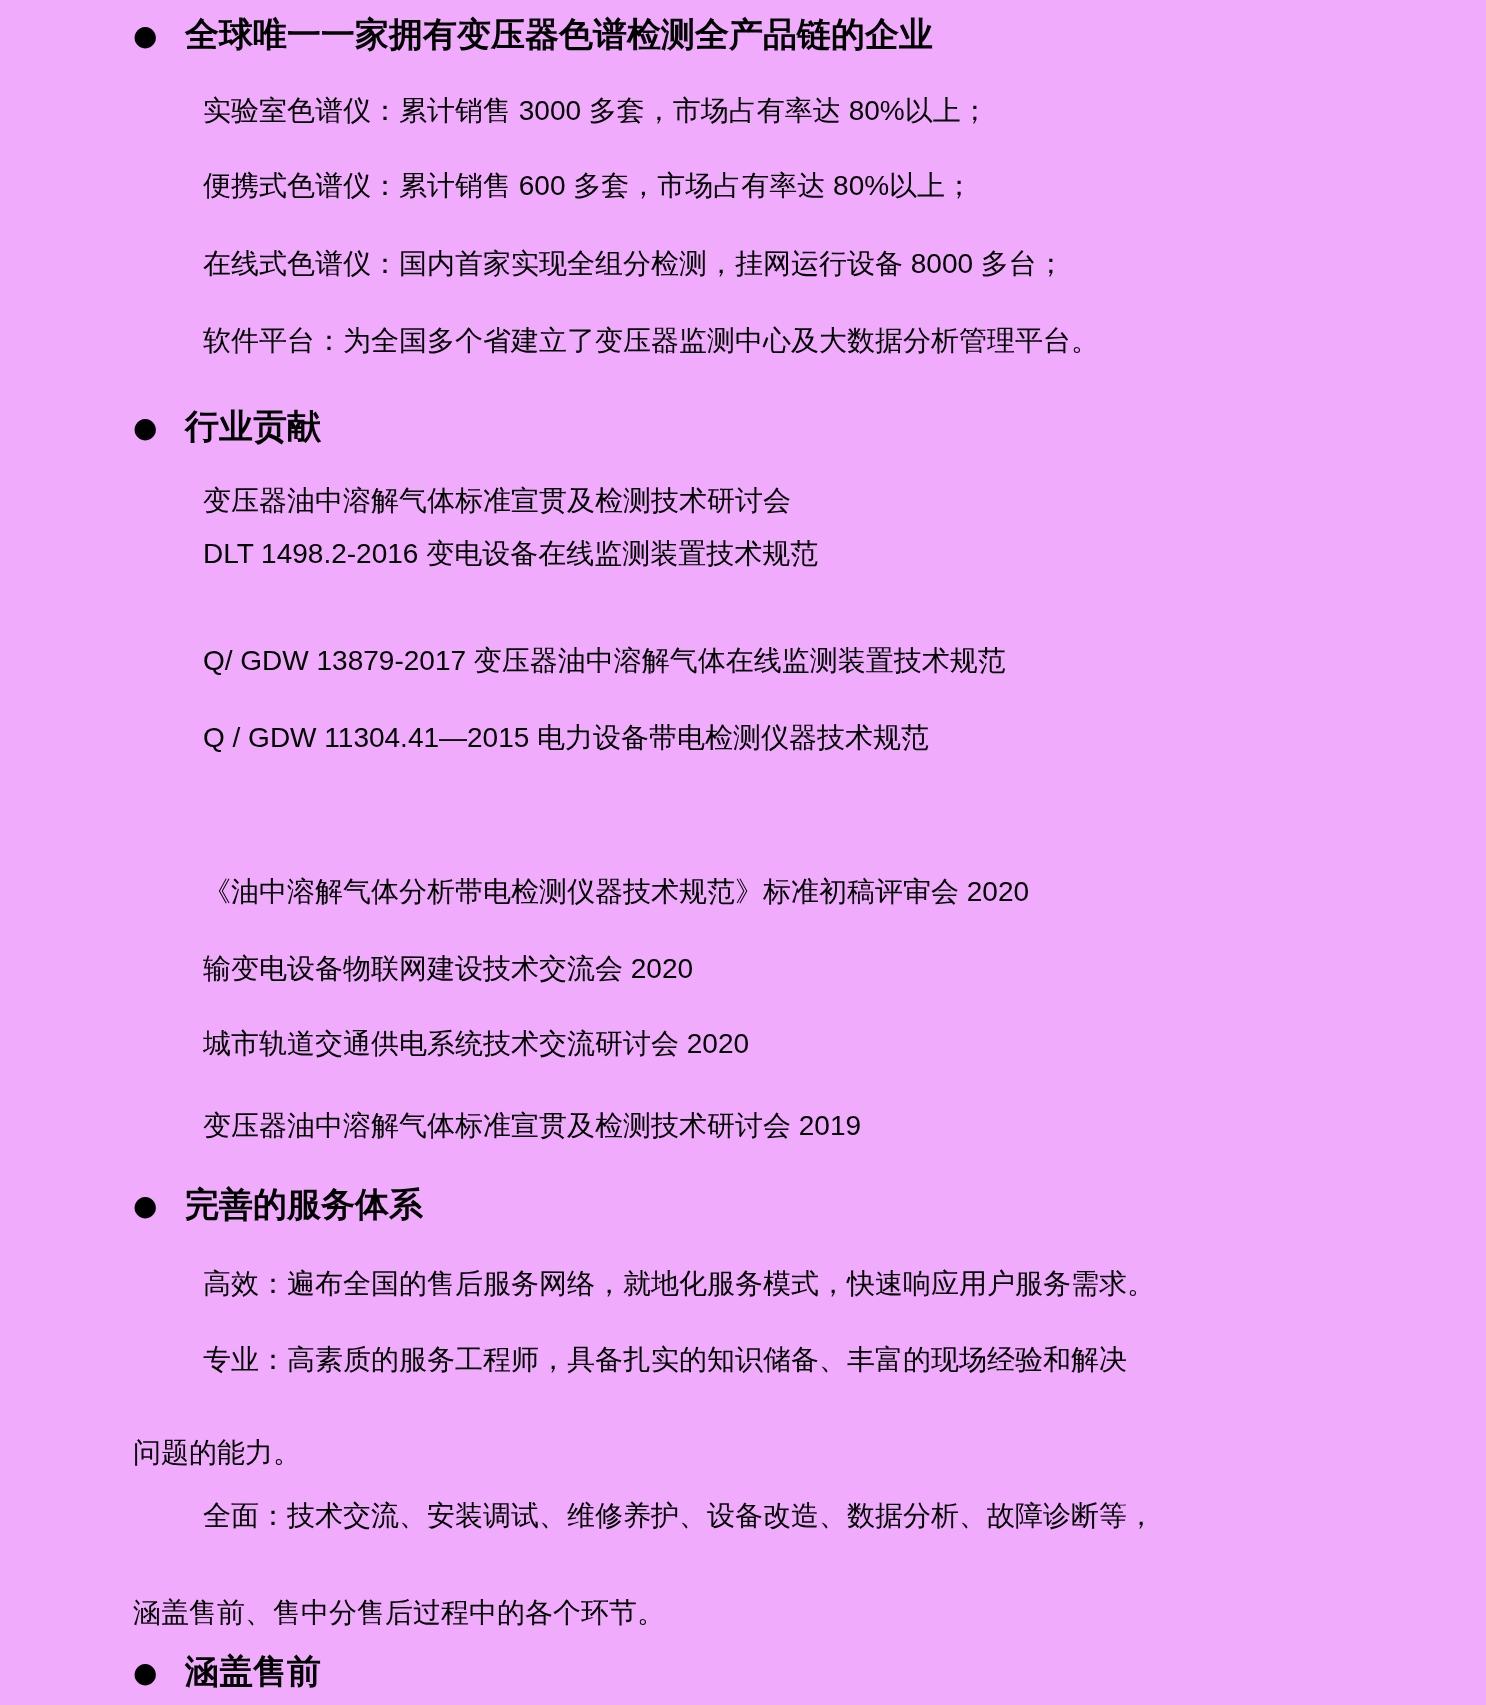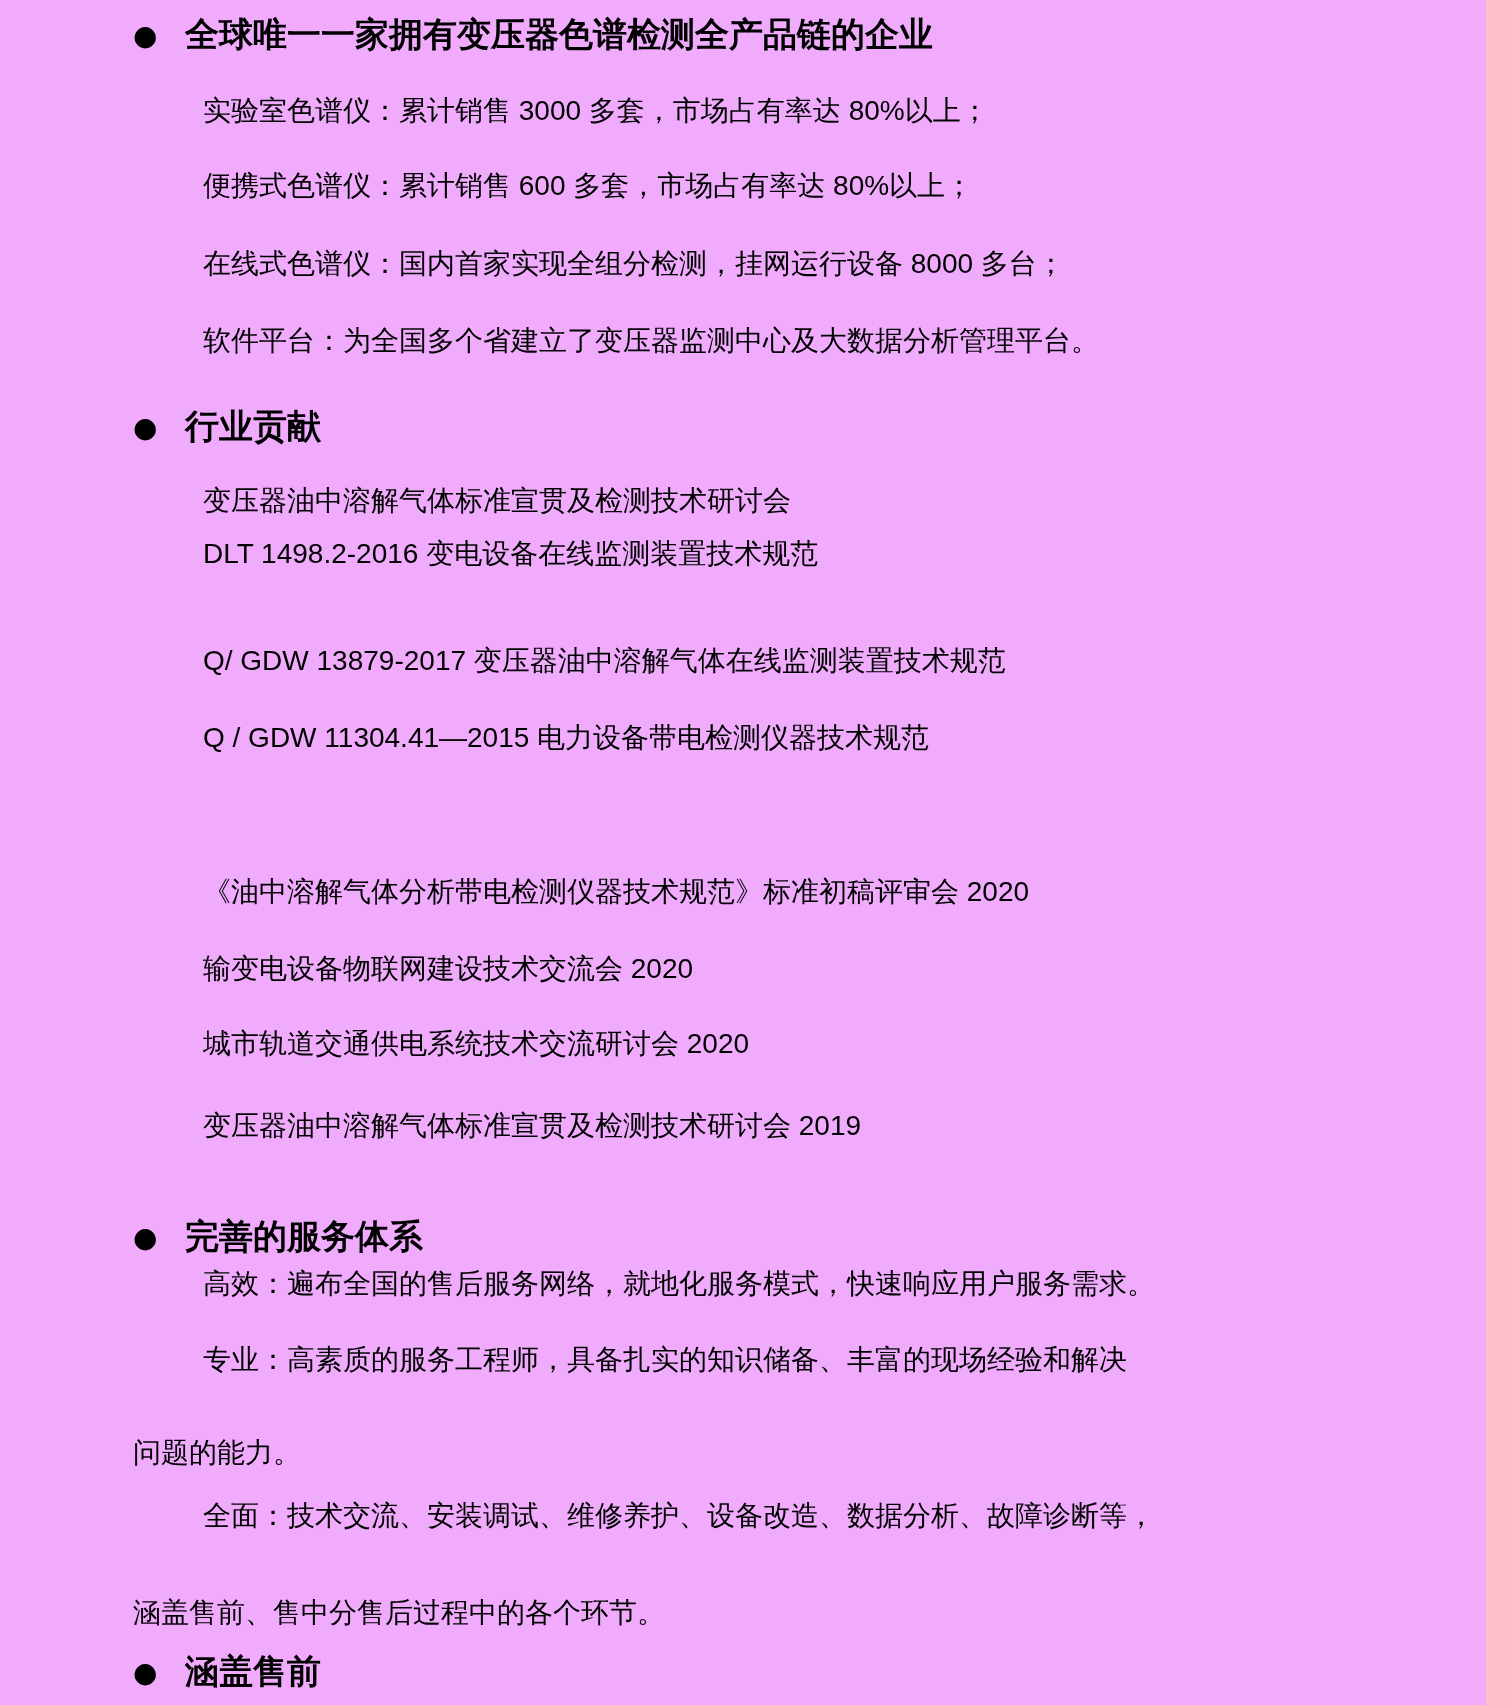--- a/index.html
+++ b/index.html
@@ -58,21 +58,21 @@
   <div class="line heading" style="top:404px"><span class="bullet">●</span><span>行业贡献</span></div>
   <div class="line item" style="top:479px">变压器油中溶解气体标准宣贯及检测技术研讨会</div>
   <div class="line item" style="top:532px">DLT 1498.2-2016 变电设备在线监测装置技术规范</div>
   <div class="line item" style="top:639px">Q/ GDW 13879-2017 变压器油中溶解气体在线监测装置技术规范</div>
   <div class="line item" style="top:716px">Q / GDW 11304.41—2015 电力设备带电检测仪器技术规范</div>
   <div class="line item" style="top:870px">《油中溶解气体分析带电检测仪器技术规范》标准初稿评审会 2020</div>
   <div class="line item" style="top:947px">输变电设备物联网建设技术交流会 2020</div>
   <div class="line item" style="top:1022px">城市轨道交通供电系统技术交流研讨会 2020</div>
   <div class="line item" style="top:1104px">变压器油中溶解气体标准宣贯及检测技术研讨会 2019</div>
 
-  <div class="line heading" style="top:1214px"><span class="bullet">●</span><span>完善的服务体系</span></div>
+  <div class="line heading" style="top:1182px"><span class="bullet">●</span><span>完善的服务体系</span></div>
   <div class="line item" style="top:1262px">高效：遍布全国的售后服务网络，就地化服务模式，快速响应用户服务需求。</div>
   <div class="line item" style="top:1338px">专业：高素质的服务工程师，具备扎实的知识储备、丰富的现场经验和解决</div>
   <div class="line cont" style="top:1409px">问题的能力。</div>
   <div class="line cont" style="top:1569px">涵盖售前、售中分售后过程中的各个环节。</div>
   <div class="line item" style="top:1494px">全面：技术交流、安装调试、维修养护、设备改造、数据分析、故障诊断等，</div>
 
   <div class="line heading" style="top:1649px"><span class="bullet">●</span><span>涵盖售前</span></div>
 
 </div>
 

